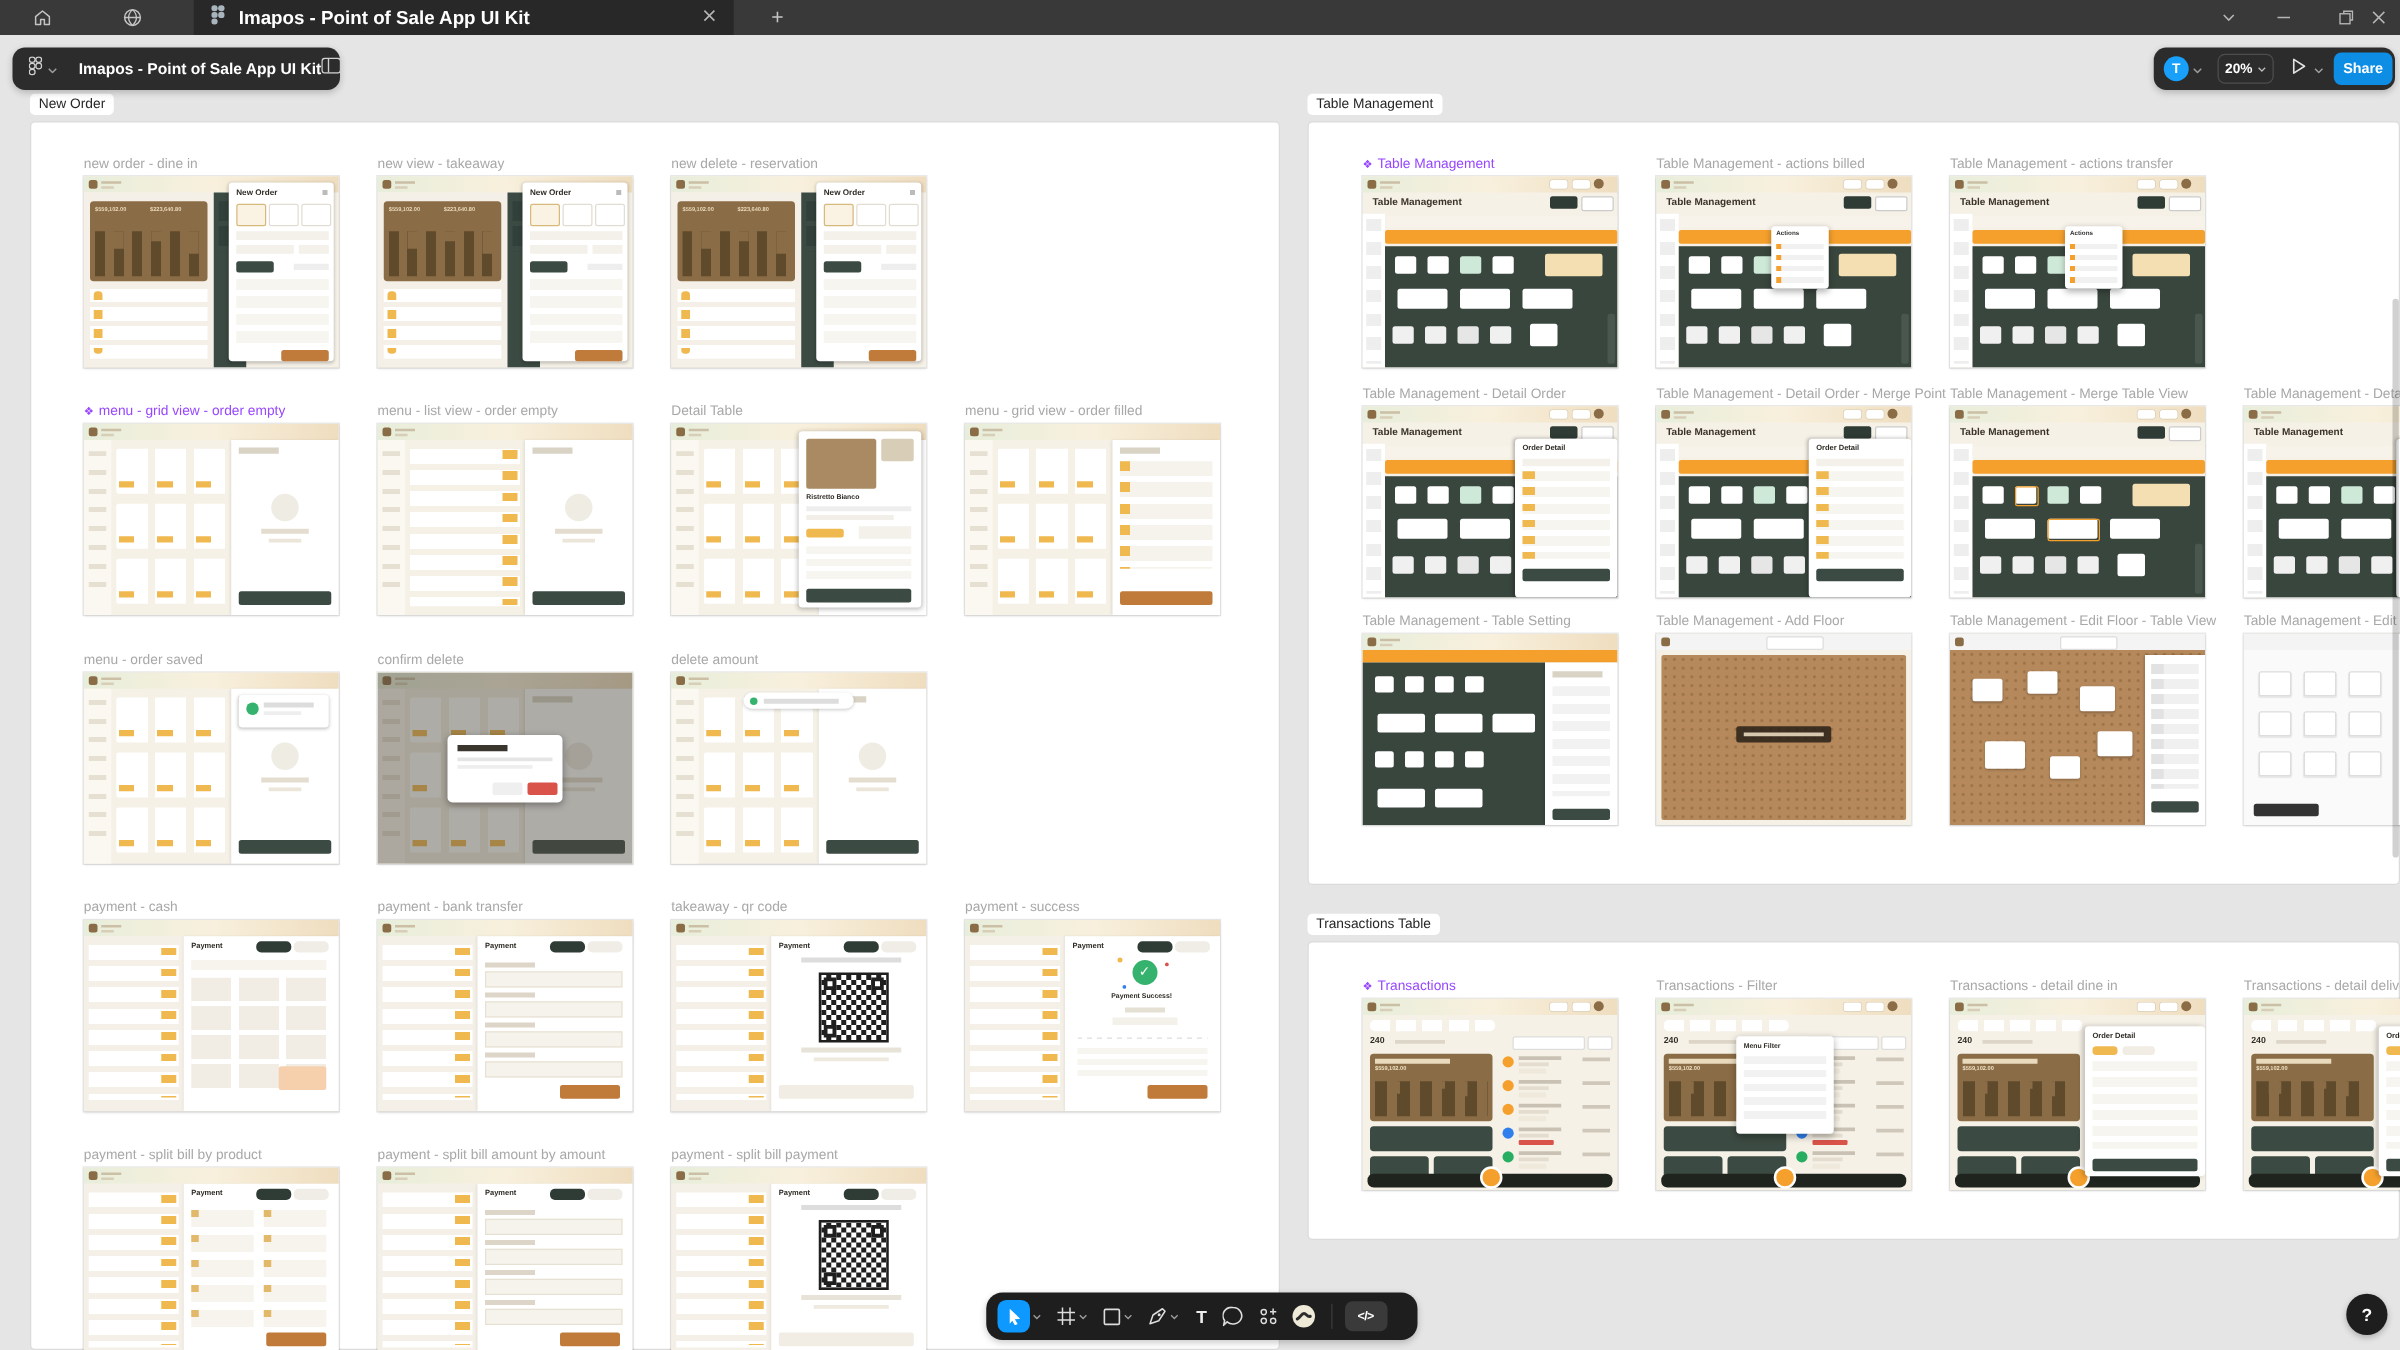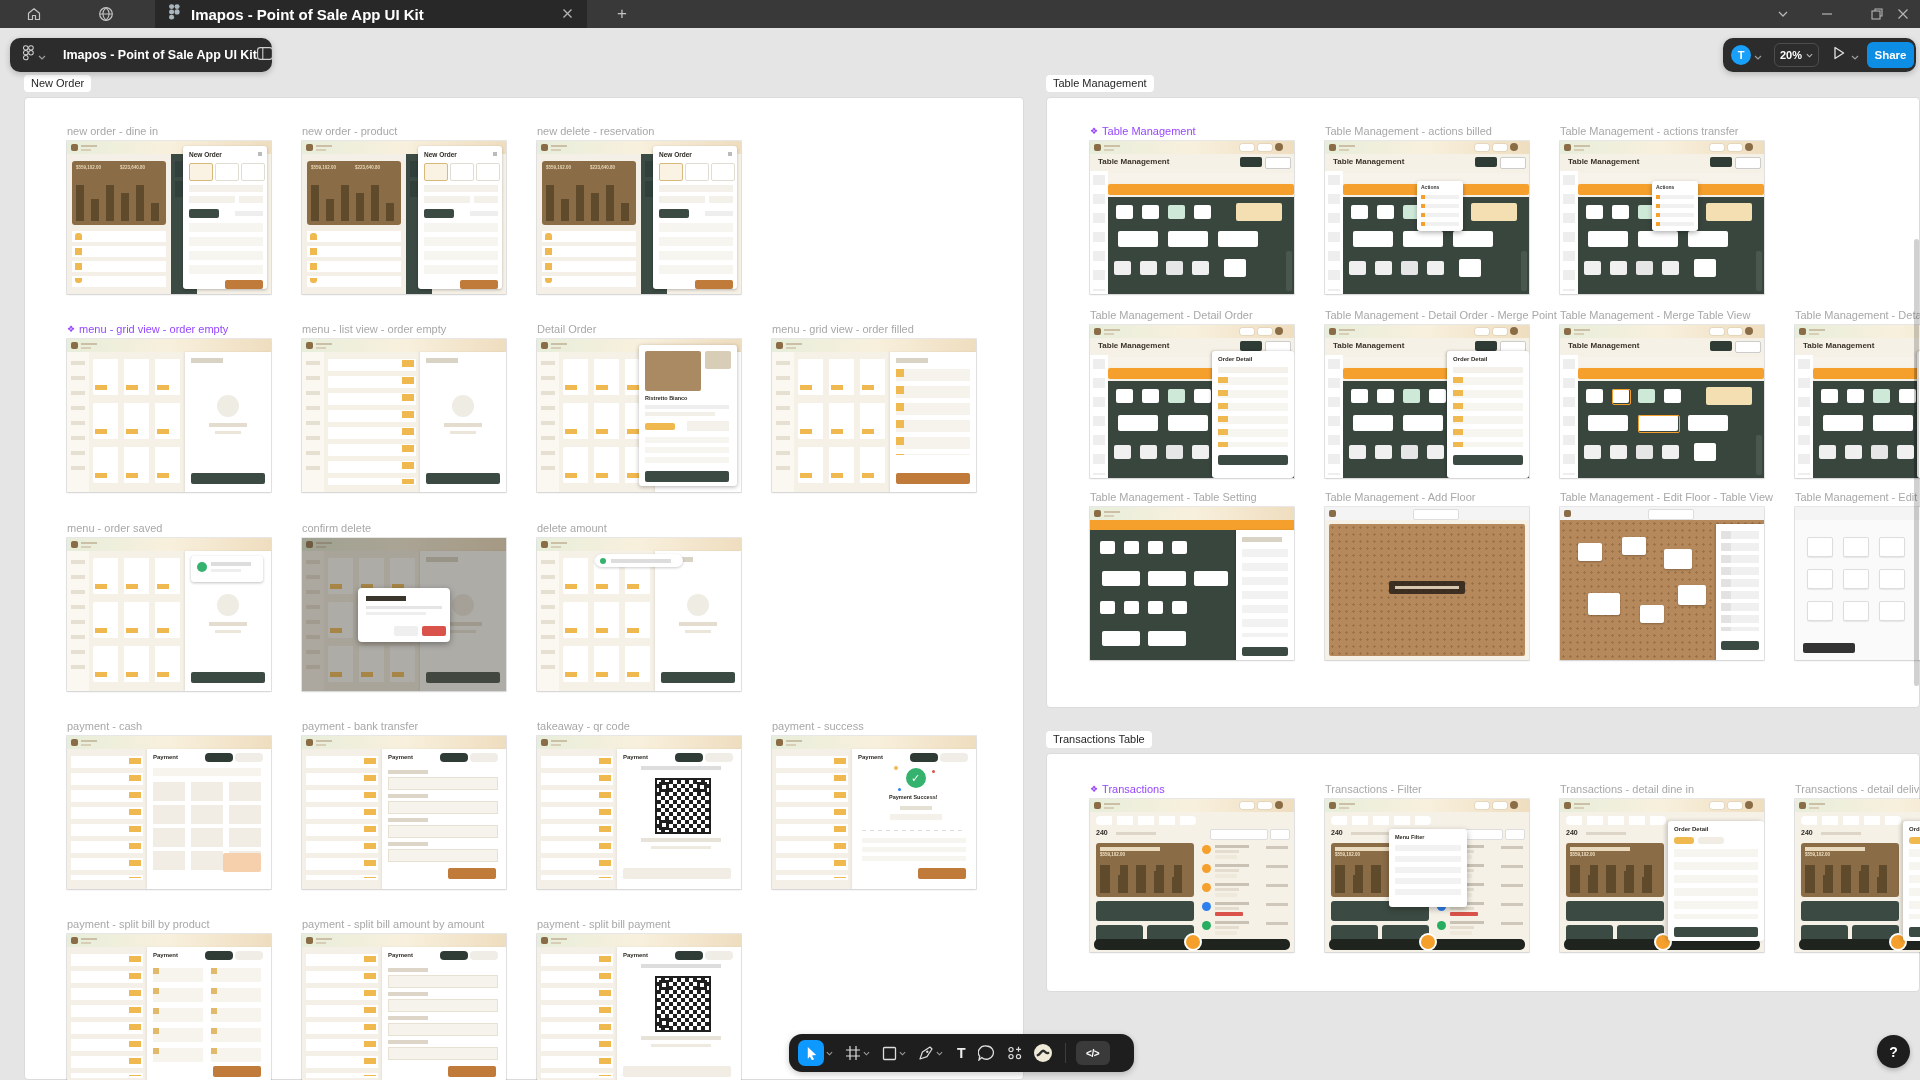--- a/index.html
+++ b/index.html
@@ -83,21 +83,21 @@
       <i style="left:174px;top:22px;width:22px;height:16px;background:#fff;border:.5px solid #e2ddd2;border-radius:2px"></i>
       <i style="left:122px;top:44px;width:74px;height:7px;background:#f4f1ea;"></i>
       <i style="left:122px;top:55px;width:46px;height:7px;background:#f4f1ea;"></i>
       <i style="left:172px;top:55px;width:24px;height:7px;background:#f4f1ea;"></i>
       <i style="left:122px;top:68px;width:30px;height:9px;background:#3b4a42;border-radius:2px"></i>
       <i style="left:168px;top:70px;width:28px;height:5px;background:#eee;"></i>
       <i style="left:122px;top:82px;width:74px;height:52px;background:repeating-linear-gradient(180deg,#f7f5ef 0 9px,rgba(0,0,0,0) 9px 14px);"></i>
       <i style="left:158px;top:139px;width:38px;height:9px;background:#c07a3a;border-radius:2px"></i>
     </div>
     <div class="frame-label" style="left: 302px; top: 124px;">
-      <span>new order - product</span>
+      <span>new view - takeaway</span>
     </div>
     <div class="th" style="left: 302px; top: 141px;">
       <i style="left:0px;top:0px;width:204px;height:13px;background:linear-gradient(90deg,#e7eedb,#f8f0dd,#efddbf);"></i>
       <i style="left:4px;top:3px;width:7px;height:7px;background:#8a6c46;border-radius:2px"></i>
       <i style="left:14px;top:4px;width:16px;height:2px;background:#cbbfa6;"></i>
       <i style="left:14px;top:8px;width:10px;height:2px;background:#d8cdb6;"></i>
       <i style="left:0px;top:13px;width:104px;height:140px;background:#f5f0e7;"></i>
       <i style="left:5px;top:20px;width:94px;height:64px;background:#8a6c46;border-radius:3px"></i>
       <b style="left:9px;top:25px;font-size:4.5px;color:#ead9ba">$559,102.00</b>
       <b style="left:53px;top:25px;font-size:4.5px;color:#ead9ba">$223,640.80</b>
@@ -194,21 +194,21 @@
       <i style="left:26px;top:20px;width:88px;height:126px;background:repeating-linear-gradient(180deg,#ffffff 0 12px,rgba(0,0,0,0) 12px 17px);"></i>
       <i style="left:100px;top:21px;width:12px;height:124px;background:repeating-linear-gradient(180deg,#f0b94f 0 7px,rgba(0,0,0,0) 7px 17px);"></i>
       <i style="left:118px;top:13px;width:86px;height:140px;background:#ffffff;box-shadow:-1px 0 2px rgba(0,0,0,.08)"></i>
       <i style="left:124px;top:19px;width:32px;height:5px;background:#d9d3c6;"></i>
       <i style="left:150px;top:56px;width:22px;height:22px;background:#efece4;border-radius:50%"></i>
       <i style="left:142px;top:84px;width:38px;height:4px;background:#e4ddcf;"></i>
       <i style="left:148px;top:92px;width:26px;height:3px;background:#ece6da;"></i>
       <i style="left:124px;top:134px;width:74px;height:11px;background:#3b4a42;border-radius:2px"></i>
     </div>
     <div class="frame-label" style="left: 537px; top: 322px;">
-      <span>Detail Order</span>
+      <span>Detail Table</span>
     </div>
     <div class="th" style="left: 537px; top: 339px;">
       <i style="left:0px;top:0px;width:204px;height:13px;background:linear-gradient(90deg,#e7eedb,#f8f0dd,#efddbf);"></i>
       <i style="left:4px;top:3px;width:7px;height:7px;background:#8a6c46;border-radius:2px"></i>
       <i style="left:14px;top:4px;width:16px;height:2px;background:#cbbfa6;"></i>
       <i style="left:14px;top:8px;width:10px;height:2px;background:#d8cdb6;"></i>
       <i style="left:0px;top:13px;width:22px;height:140px;background:#fbf8f2;"></i>
       <i style="left:4px;top:22px;width:14px;height:118px;background:repeating-linear-gradient(180deg,#e6e0d2 0 4px,rgba(0,0,0,0) 4px 15px);"></i>
       <i style="left:26px;top:20px;width:88px;height:36px;background:repeating-linear-gradient(90deg,#ffffff 0 25px,rgba(0,0,0,0) 25px 31px);border-radius:2px"></i>
       <i style="left:28px;top:46px;width:84px;height:5px;background:repeating-linear-gradient(90deg,#f0b94f 0 12px,rgba(0,0,0,0) 12px 31px);"></i>

